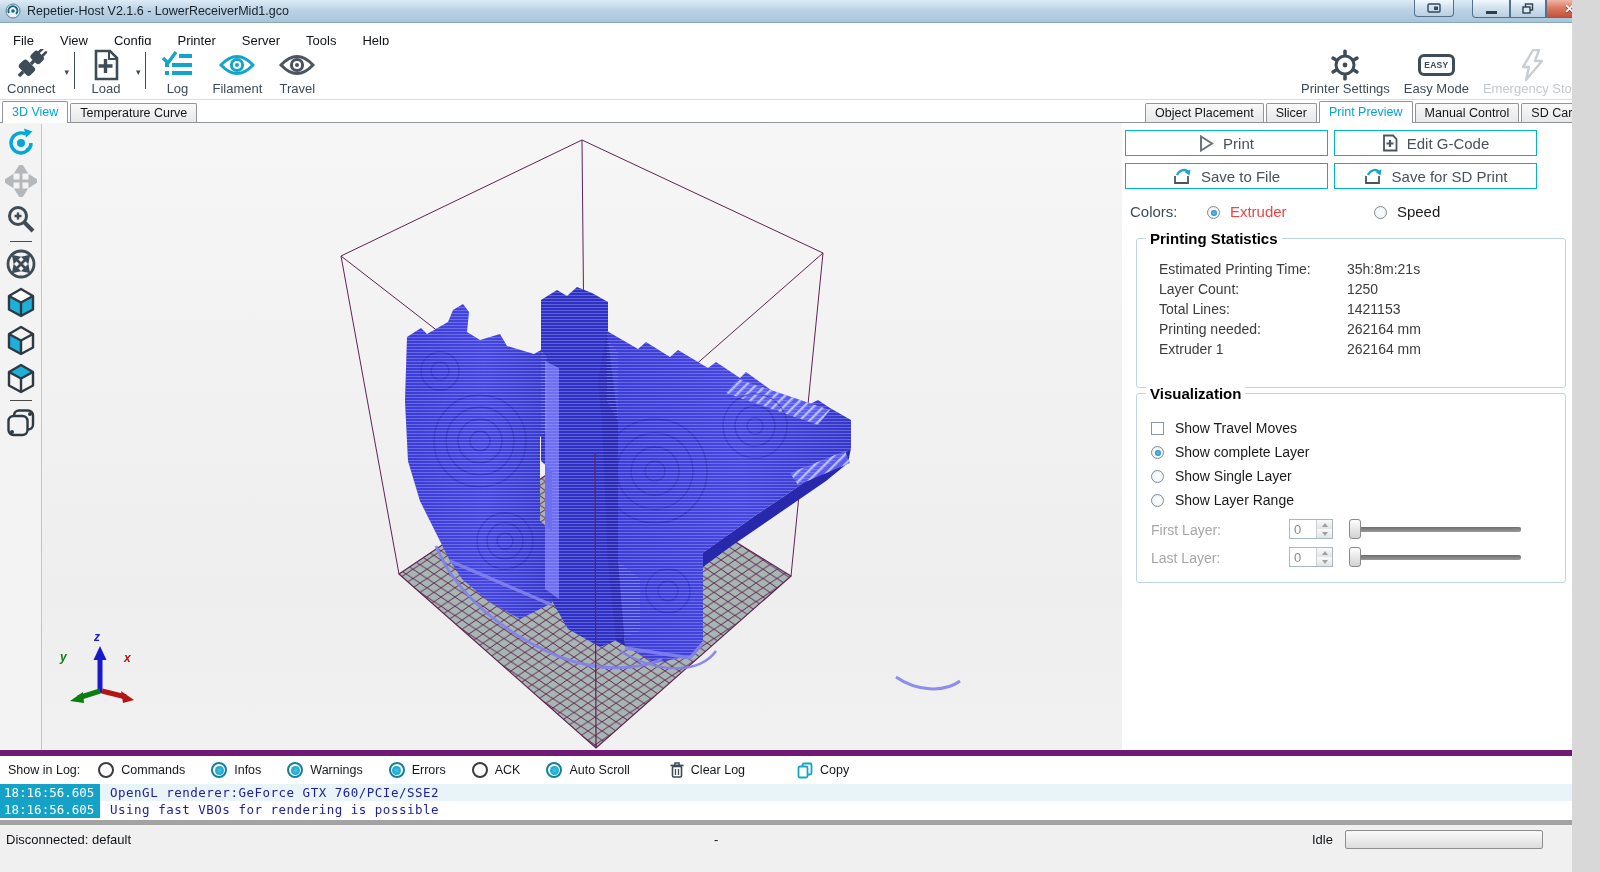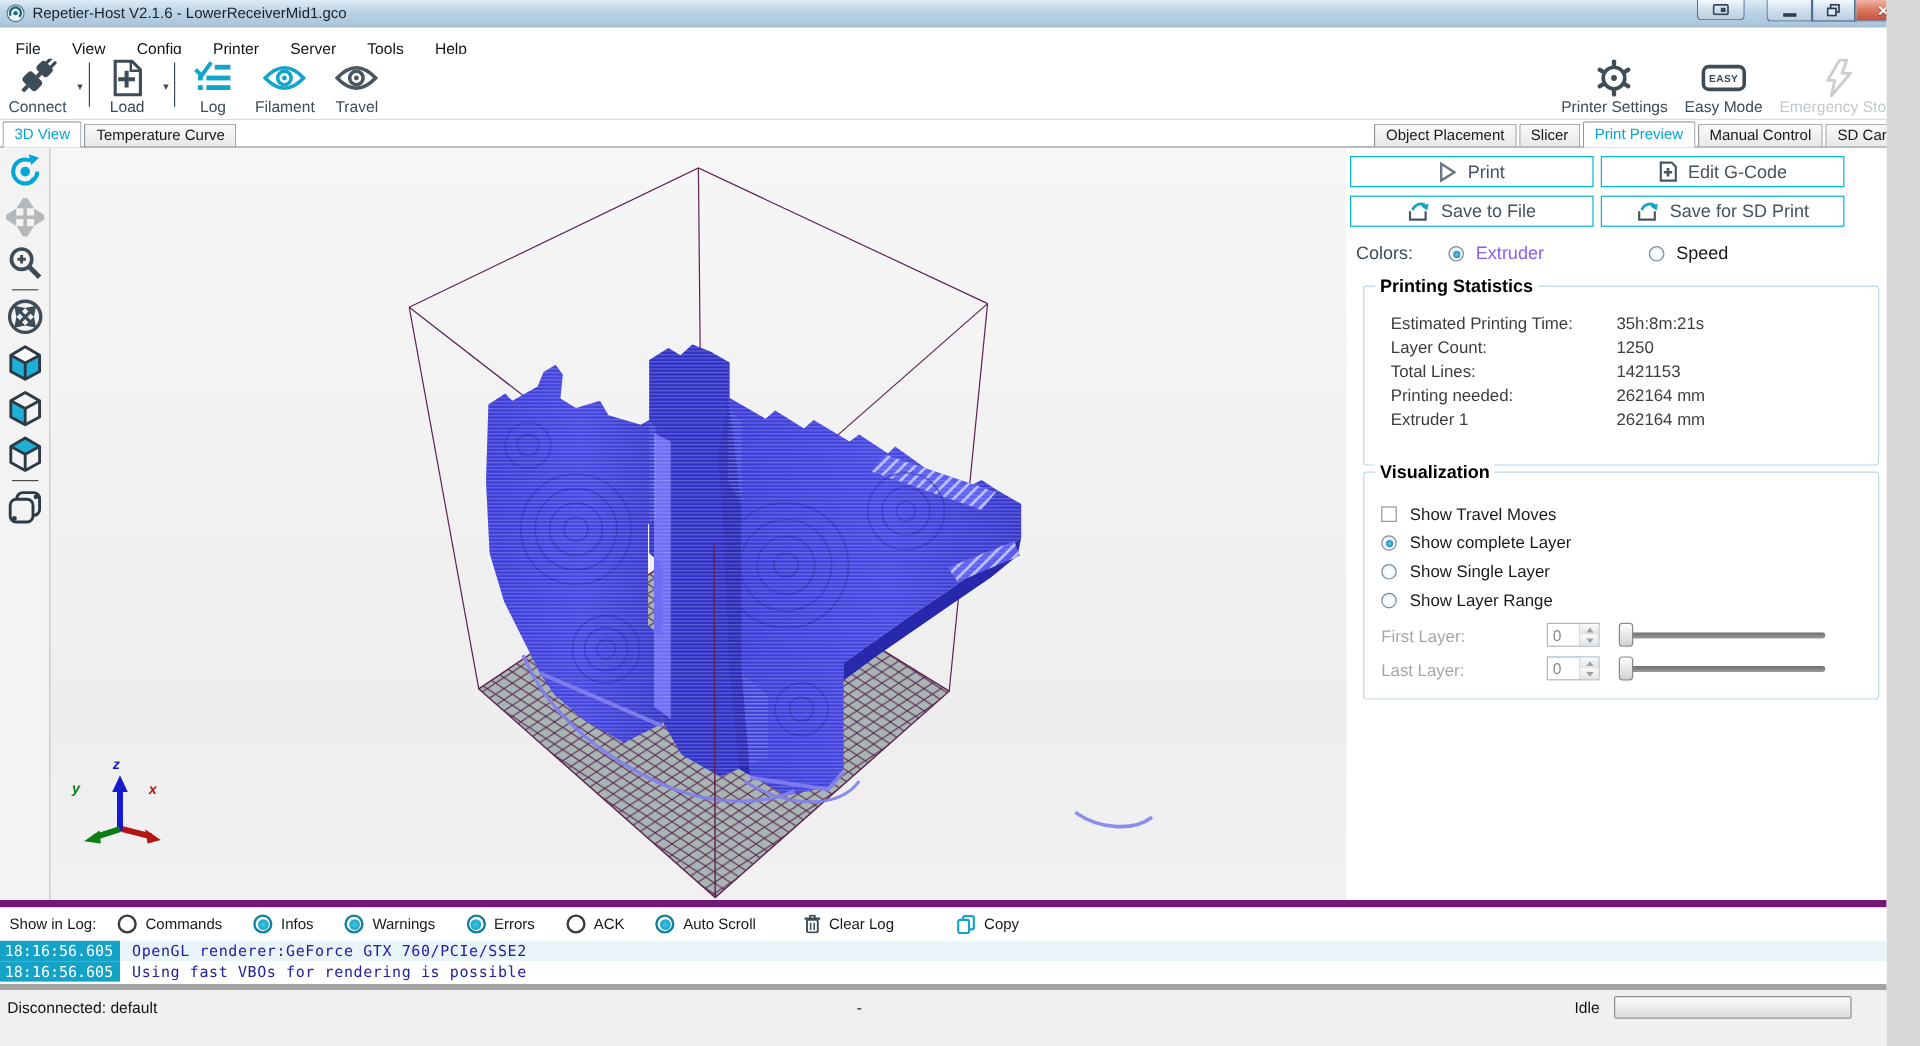--- a/index.html
+++ b/index.html
@@ -472,21 +472,21 @@
         <path d="M2,9 v7 h13 v-7" fill="none" stroke="#4a5560" stroke-width="1.8"></path>
         <path d="M4,8 C7,2 13,2 15,5" fill="none" stroke="#14a5c9" stroke-width="2.4"></path>
         <polygon points="17.5,2.5 16.5,8.5 11.5,5" fill="#14a5c9"></polygon>
       </svg>
       <span>Save for SD Print</span>
     </div>
 
     <div class="srow" style="left:8px;top:80px;font-size:15px;color:#3d4c57;">Colors:</div>
     <div class="srow" style="left:85px;top:80px;">
       <span class="radio sel"></span>
-      <span style="font-size:15px;color:#8b5cf6;margin-left:6px;">Extruder</span>
+      <span style="font-size:15px;color:#ef4444;margin-left:6px;">Extruder</span>
     </div>
     <div class="srow" style="left:252px;top:80px;">
       <span class="radio"></span>
       <span style="font-size:15px;color:#1a1a1a;margin-left:6px;">Speed</span>
     </div>
 
     <div class="grp" style="left:14px;top:115px;width:428px;height:148px;">
       <div class="gtitle">Printing Statistics</div>
       <div class="srow" style="left:22px;top:22px;">Estimated Printing Time:</div>
       <div class="srow" style="left:210px;top:22px;">35h:8m:21s</div>

